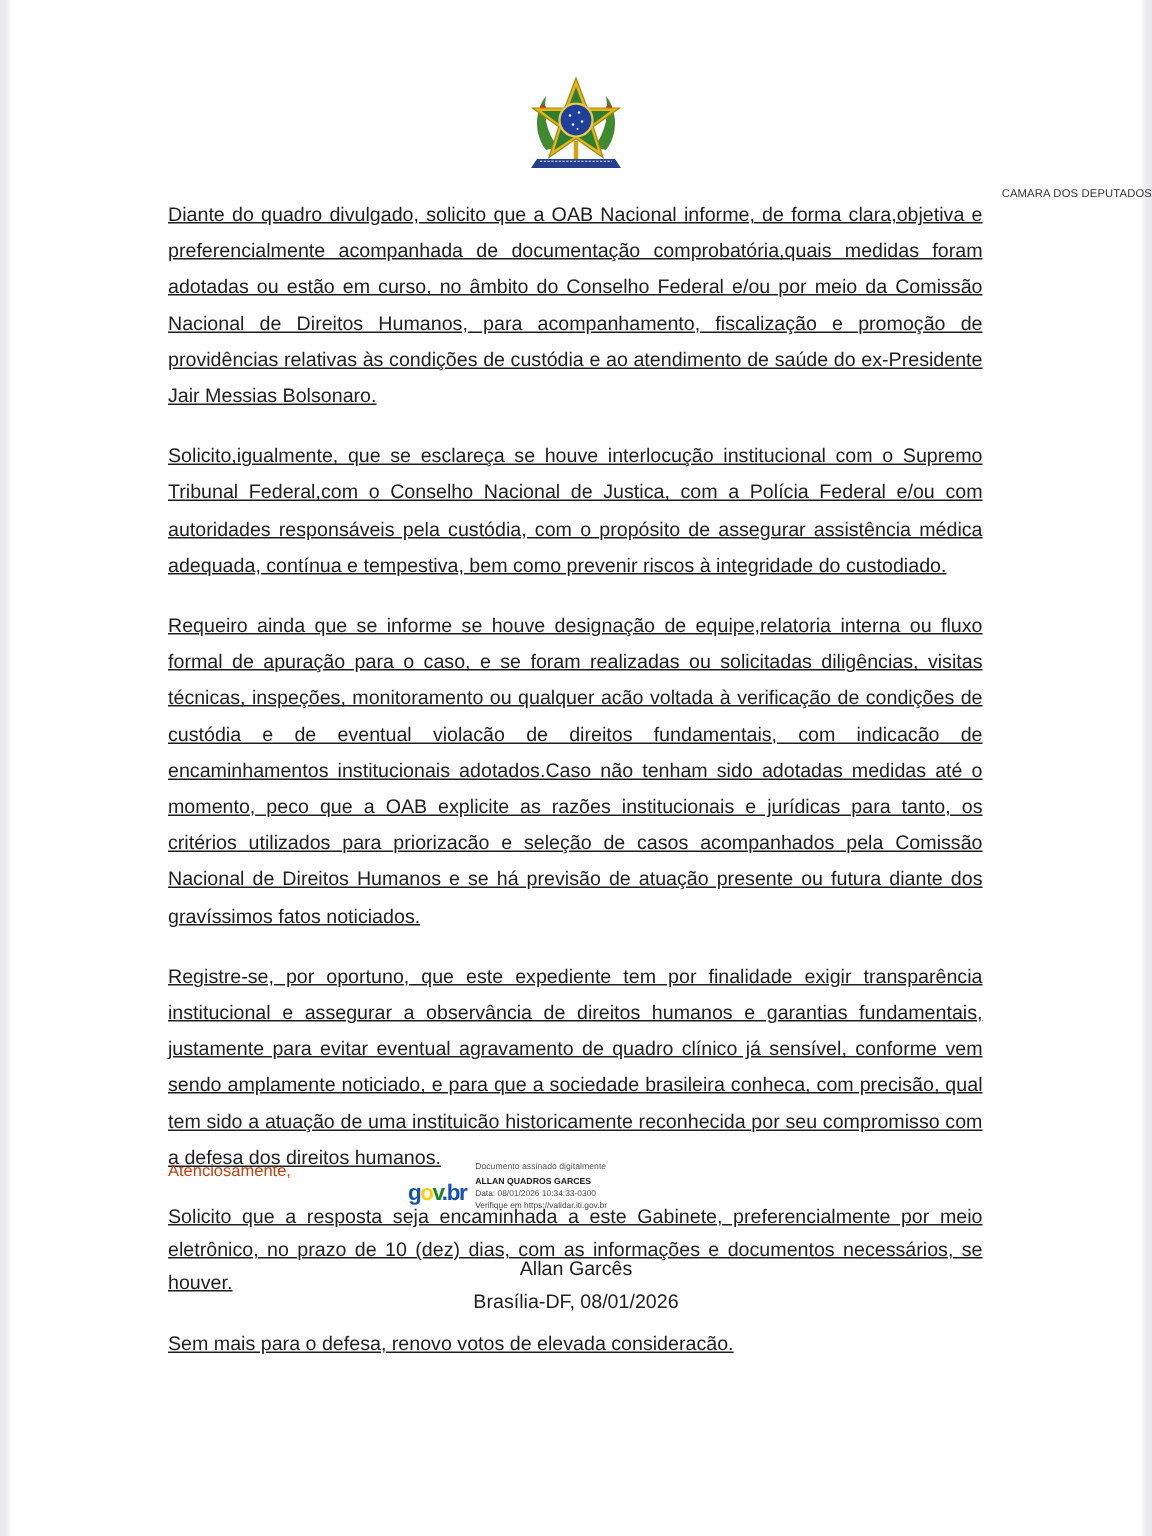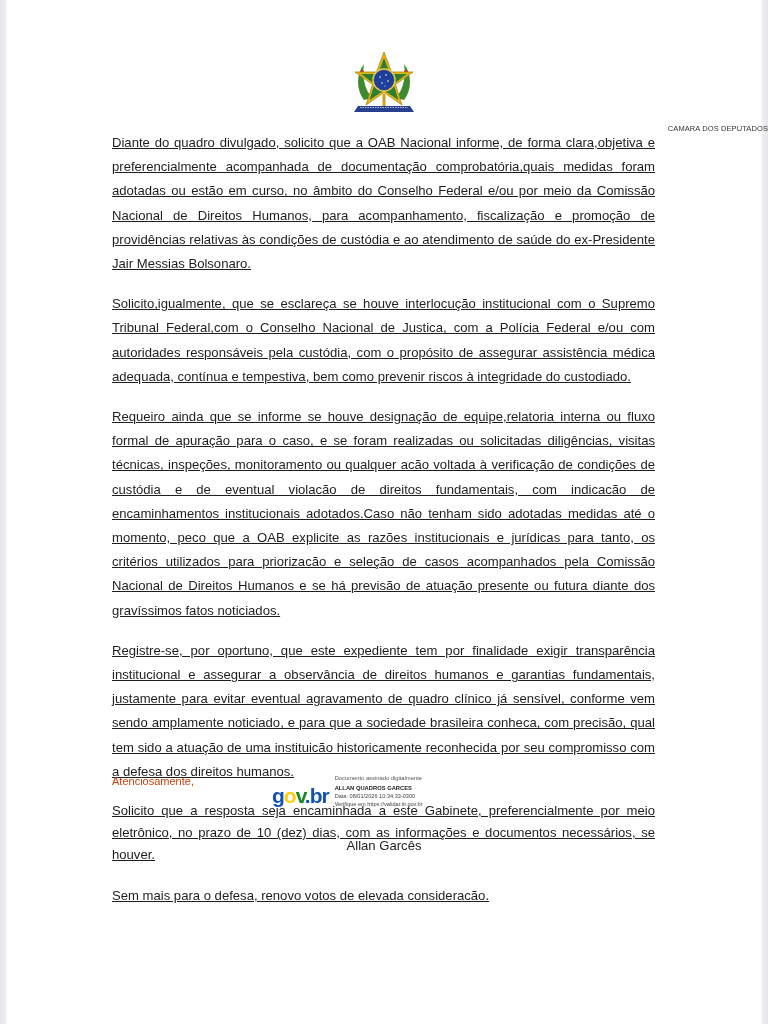--- a/index.html
+++ b/index.html
@@ -47,21 +47,21 @@
     .closing {
       position: absolute; left: 112px; top: 775px;
       font-size: 11px; color: #c2410c;
     }
     .signature-stamp {
       position: absolute; left: 272px; top: 774px;
       display: flex; align-items: center;
     }
     .govbr-logo {
       font-family: "Liberation Sans", sans-serif;
-      font-weight: bold; font-size: 21px; letter-spacing: -1px;
+      font-weight: bold; font-size: 15px; letter-spacing: -1px;
       line-height: 1; margin-right: 6px; margin-top: 8px; text-align: right;
     }
     .govbr-logo .g { color: #1351b4; }
     .govbr-logo .o { color: #ffcd07; }
     .govbr-logo .v { color: #168821; }
     .govbr-logo .dot { color: #1351b4; }
     .govbr-logo .b { color: #1351b4; }
     .govbr-logo .r { color: #1351b4; }
     .stamp-text { font-size: 5.6px; line-height: 8px; color: #444; }
     .stamp-title { font-size: 5.8px; color: #555; margin-bottom: 2px; }
@@ -121,13 +121,14 @@
   <div class="stamp-text">
     <div class="stamp-title">Documento assinado digitalmente</div>
     <div class="stamp-name">ALLAN QUADROS GARCES</div>
     <div>Data: 08/01/2026 10:34:33-0300</div>
     <div>Verifique em https://validar.iti.gov.br</div>
   </div>
 </div>
 
 <div class="signatory">
   <div>Allan Garcês</div>
+  <div>Brasília-DF, 08/01/2026</div>
 </div>
 
 </body></html>

